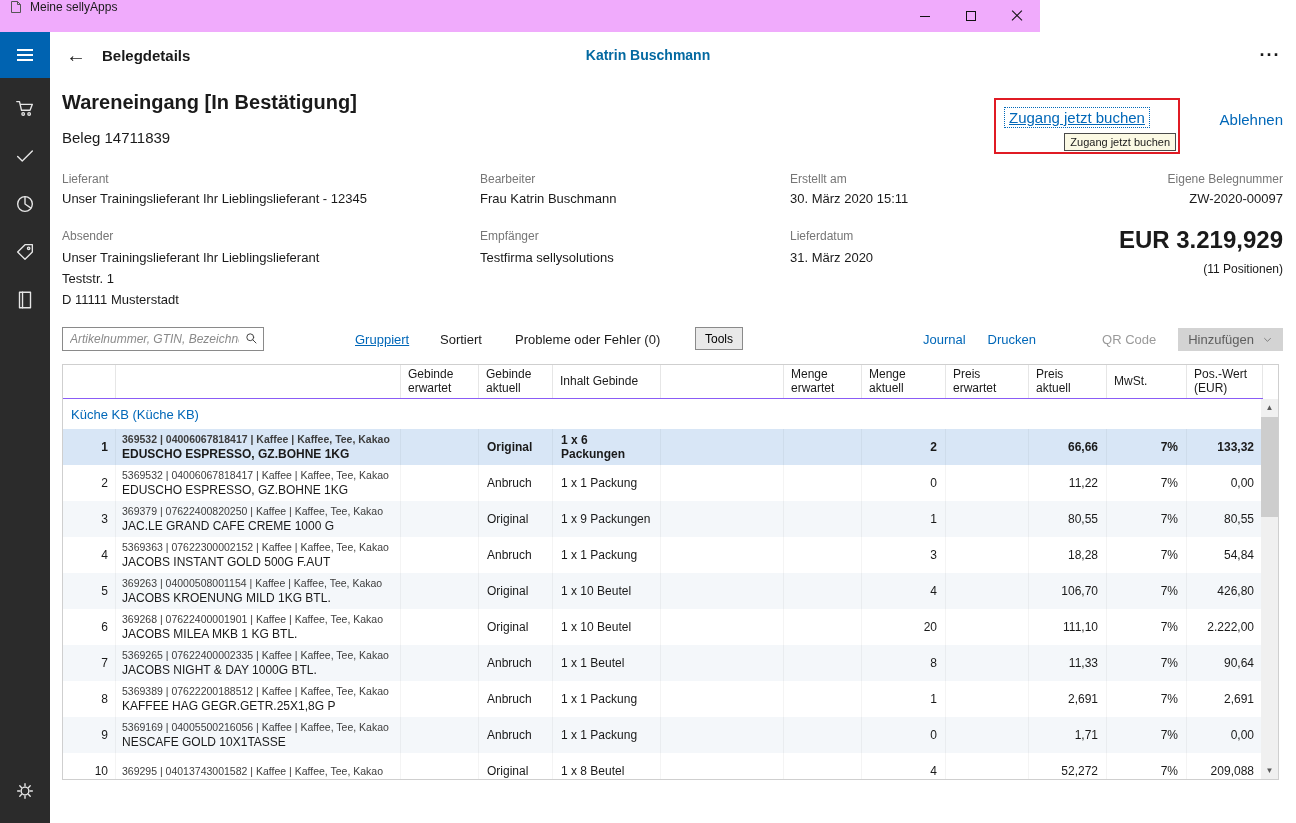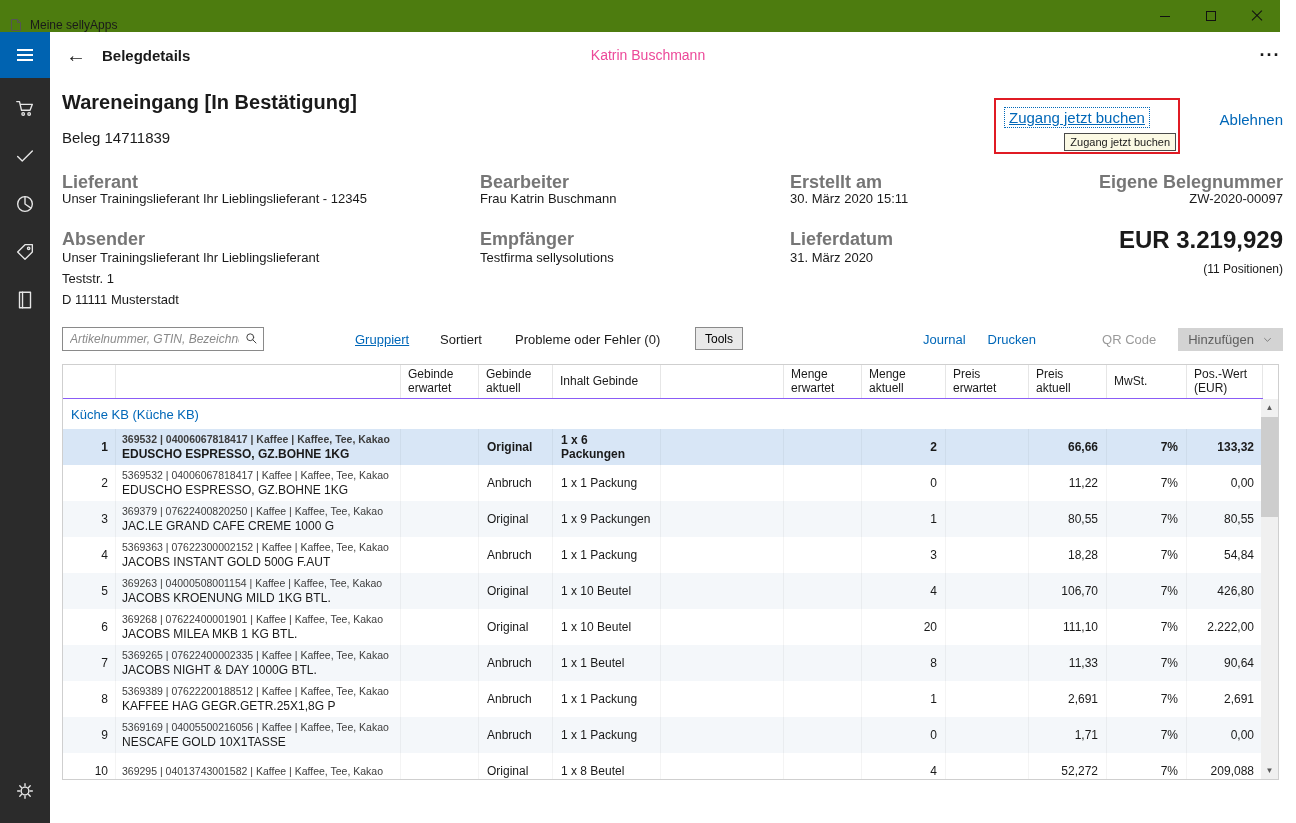--- a/index.html
+++ b/index.html
@@ -1,21 +1,21 @@
 <!DOCTYPE html>
 <html><head>
 <meta charset="utf-8">
 <style>
   html,body{margin:0;padding:0;width:1296px;height:823px;overflow:hidden;background:#fff;
     font-family:"Liberation Sans","DejaVu Sans",sans-serif;color:#1a1a1a;}
   *{box-sizing:border-box;}
 
   
-  .titlebar{position:absolute;left:0;top:0;width:1280px;height:32px;background:#4d7c0f;
-    display:flex;align-items:flex-end;}
+  .titlebar{position:absolute;left:0;top:0;width:1040px;height:32px;background:#f0abfc;
+    display:flex;align-items:flex-start;}
   .app-icon{margin-left:9px;display:flex;align-items:center;}
   .titlebar-title{margin-left:7px;font-size:12px;}
   .win-btns{margin-left:auto;display:flex;height:100%;}
   .win-btn{width:46px;height:100%;display:flex;align-items:center;justify-content:center;}
   .min-glyph{width:10px;height:1px;background:#111;display:block;}
   .max-glyph{width:10px;height:10px;border:1px solid #111;display:block;}
   .close-glyph{position:relative;width:12px;height:12px;display:block;}
   .close-glyph::before,.close-glyph::after{content:"";position:absolute;left:-1px;top:5px;width:14px;height:1.2px;background:#111;}
   .close-glyph::before{transform:rotate(45deg);}
   .close-glyph::after{transform:rotate(-45deg);}
@@ -23,21 +23,21 @@
   
   .app-header{position:absolute;left:0;top:32px;width:1296px;height:46px;background:#fff;}
   .hamburger-btn{position:absolute;left:0;top:0;width:50px;height:46px;background:#0063b1;
     display:flex;flex-direction:column;align-items:center;justify-content:center;gap:3px;cursor:pointer;}
   .hamburger-btn .bar{width:16px;height:2px;background:#fff;}
   .back-btn{position:absolute;left:56px;top:0;width:40px;height:46px;display:flex;align-items:center;
     justify-content:center;font-size:20px;cursor:pointer;}
   .header-title{position:absolute;left:102px;top:0;height:46px;display:flex;align-items:center;
     font-weight:bold;font-size:15px;}
   .header-user{position:absolute;left:0;right:0;top:0;height:46px;display:flex;align-items:center;
-    justify-content:center;color:#ec4899;font-size:14px;pointer-events:none;}
+    justify-content:center;color:#0369a1;font-size:14px;pointer-events:none;font-weight:bold;}
   .more-btn{position:absolute;right:6px;top:0;width:40px;height:46px;display:flex;align-items:center;
     justify-content:center;font-size:18px;font-weight:bold;letter-spacing:1px;cursor:pointer;}
 
   
   .sidebar{position:absolute;left:0;top:78px;width:50px;height:745px;background:#2b2b2b;
     display:flex;flex-direction:column;align-items:center;padding-top:6px;}
   .side-icon{width:50px;height:48px;display:flex;align-items:center;justify-content:center;cursor:pointer;}
   .side-icon svg{stroke:#e6e6e6;fill:none;stroke-width:1.5;stroke-linecap:round;stroke-linejoin:round;}
   .side-gear{margin-top:auto;margin-bottom:8px;}
 
@@ -46,21 +46,21 @@
   .doc-title{position:absolute;left:12px;top:13px;font-size:20px;font-weight:bold;}
   .doc-subtitle{position:absolute;left:12px;top:51px;font-size:15px;}
 
   .book-box{position:absolute;right:116px;top:20px;width:186px;height:56px;border:2px solid #e01b24;}
   .book-link{position:absolute;left:8px;top:7px;font-size:15px;color:#0067b8;text-decoration:underline;
     border:1px dotted #0067b8;padding:1px 4px;cursor:pointer;white-space:nowrap;}
   .book-tooltip{position:absolute;right:2px;bottom:1px;font-size:11px;background:#fbf9e4;
     border:1px solid #4a4a4a;padding:2px 5px;white-space:nowrap;}
   .reject-link{position:absolute;right:13px;top:33px;font-size:15px;color:#0067b8;cursor:pointer;}
 
-  .lbl{position:absolute;font-size:18px;color:#767676;white-space:nowrap;font-weight:bold;}
+  .lbl{position:absolute;font-size:12px;color:#767676;white-space:nowrap;}
   .val{position:absolute;font-size:13px;color:#1a1a1a;white-space:nowrap;}
   .r{text-align:right;right:13px;}
 
   .total-amount{position:absolute;right:13px;top:148px;font-size:24px;font-weight:bold;}
   .total-pos{position:absolute;right:13px;top:184px;font-size:12px;}
 
   
   .search-wrap{position:absolute;left:12px;top:249px;width:202px;height:24px;}
   .search-input{width:100%;height:100%;border:1px solid #8a8a8a;padding:0 24px 0 7px;font-size:12px;
     font-family:inherit;background:#fff;}

